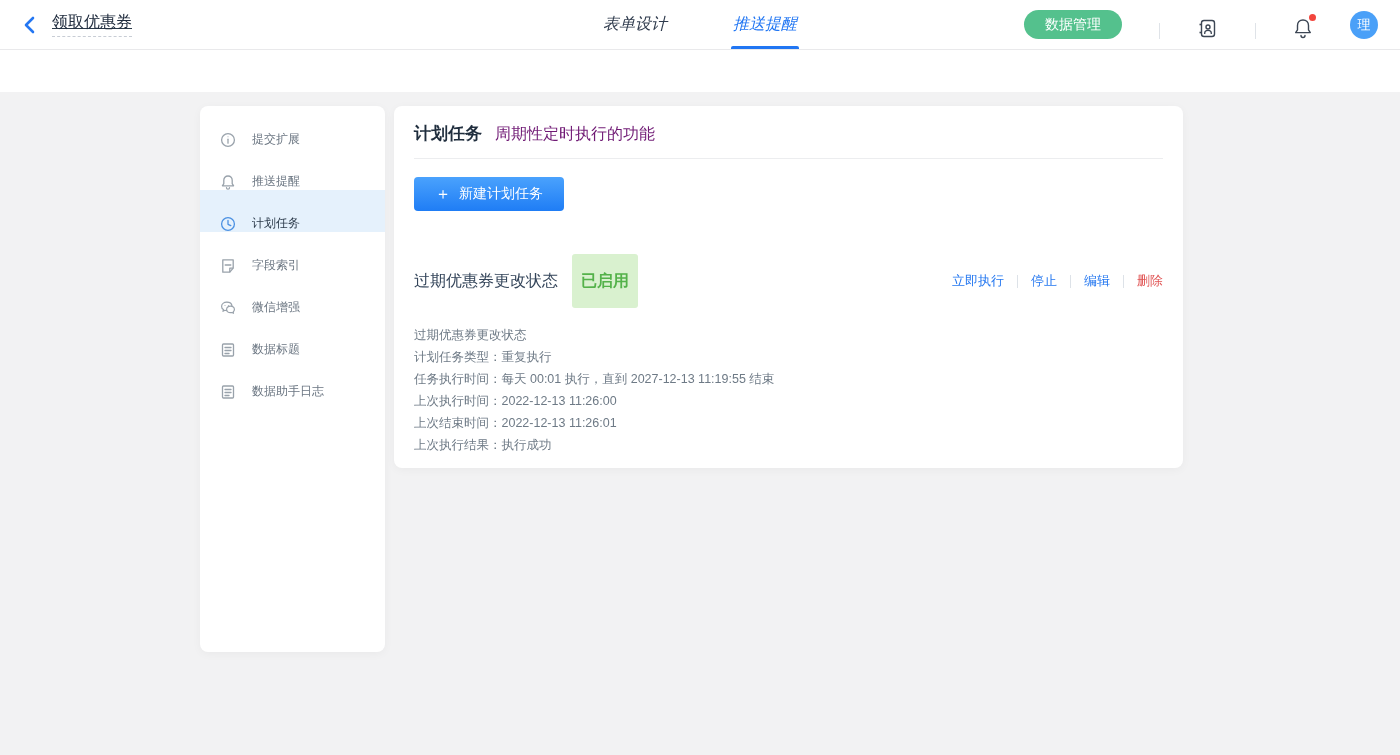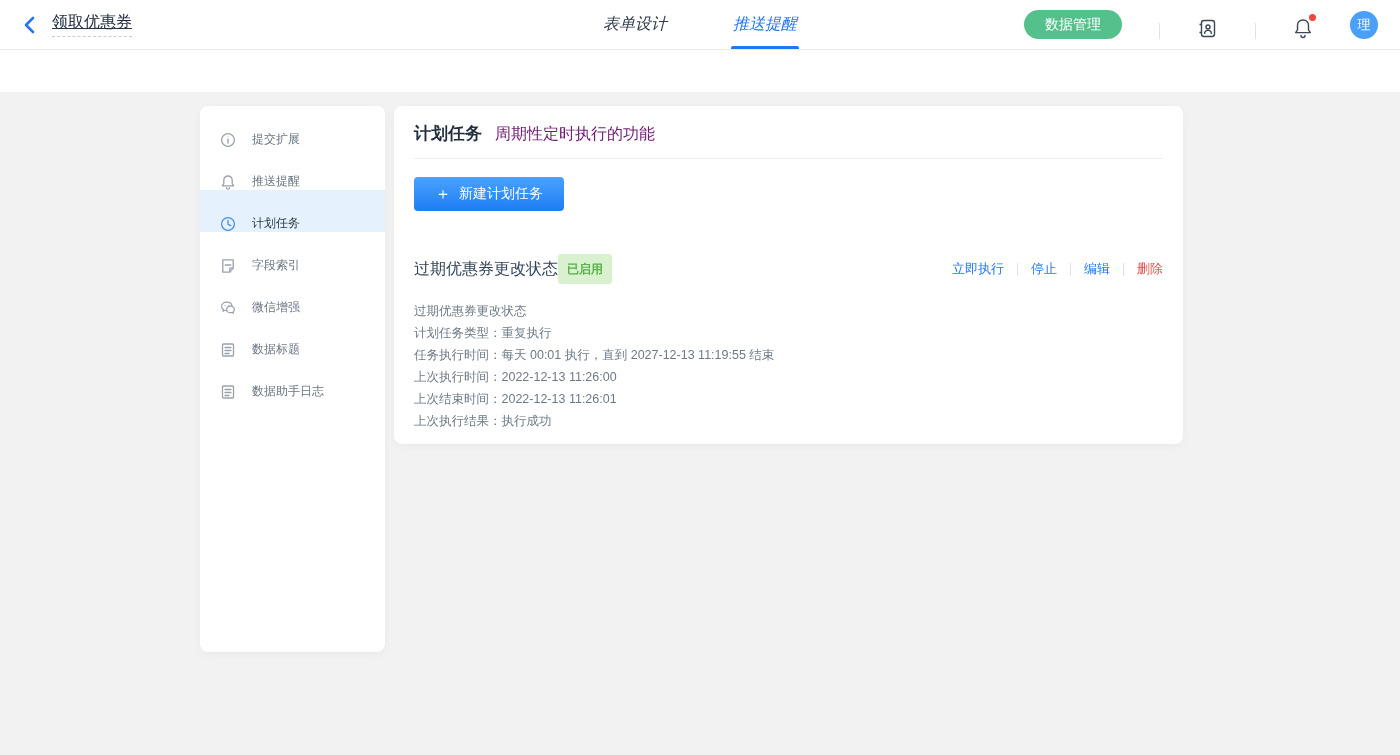--- a/index.html
+++ b/index.html
@@ -140,25 +140,26 @@
     font-size:14px;
     height:34px;
     padding:0 21px;
     cursor:pointer;
   }
   .plus { font-size:16px; line-height:1; font-weight:normal; }
   .task-item { margin-top:43px; }
   .task-row { display:flex; align-items:center; }
   .task-name { font-size:16px; color:#34455a; }
   .status-badge {
+    margin-left:14px;
     background:#d9f1cf;
     color:#54b24a;
-    font-size:12px;
+    font-size:16px;
     font-weight:bold;
-    padding:8px 9px;
+    padding:20px 9px;
     border-radius:3px;
     line-height:14px;
   }
   .task-actions { margin-left:auto; display:flex; align-items:center;text-align:right; }
   .action {
     font-size:13px;
     color:#2477f0;
     cursor:pointer;
     text-decoration:none;
   }

